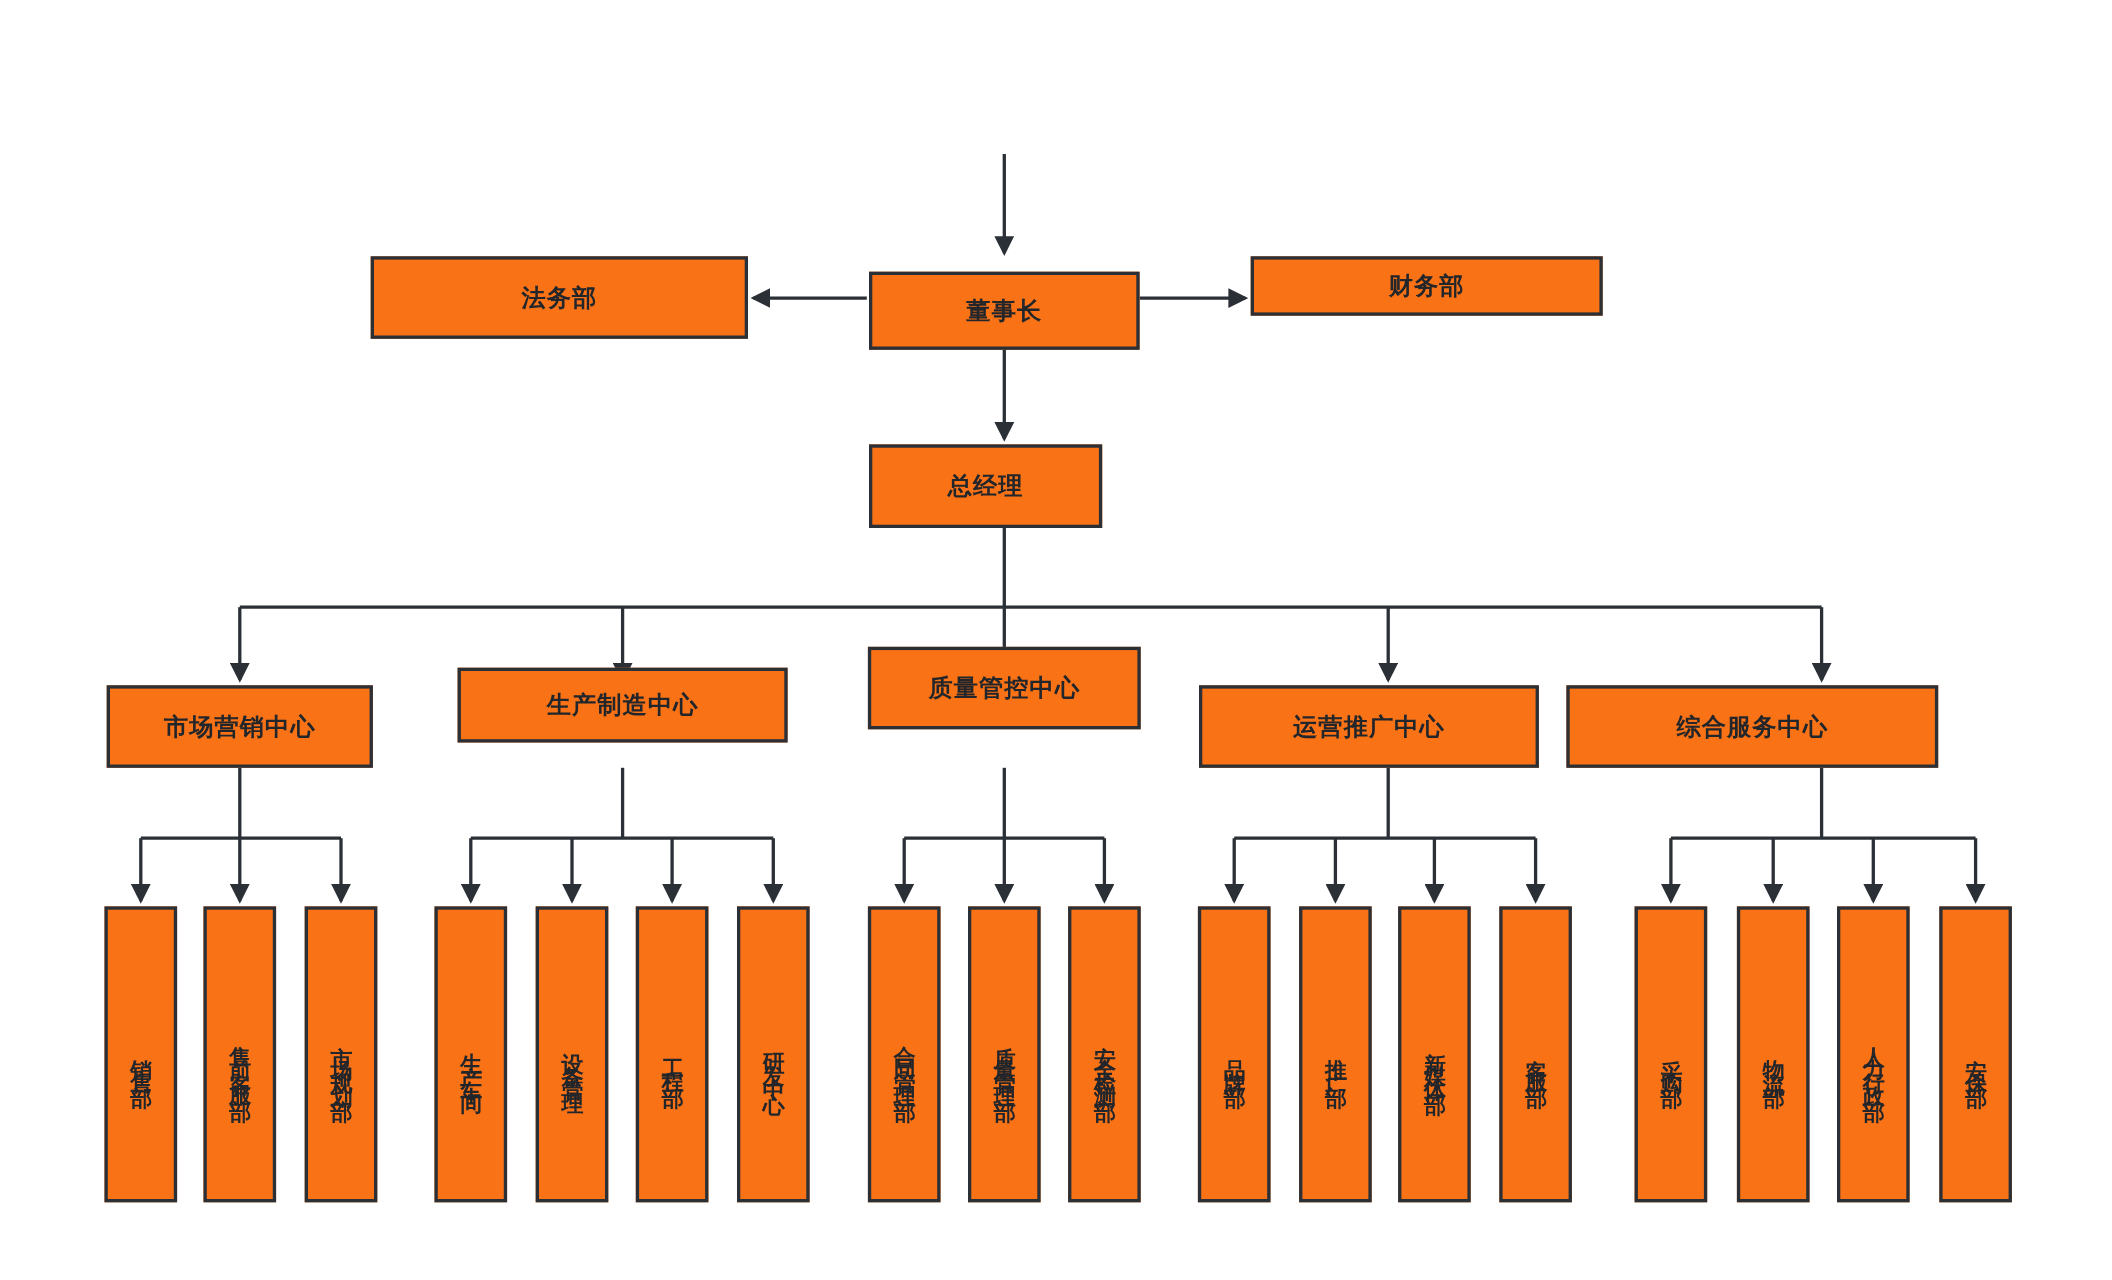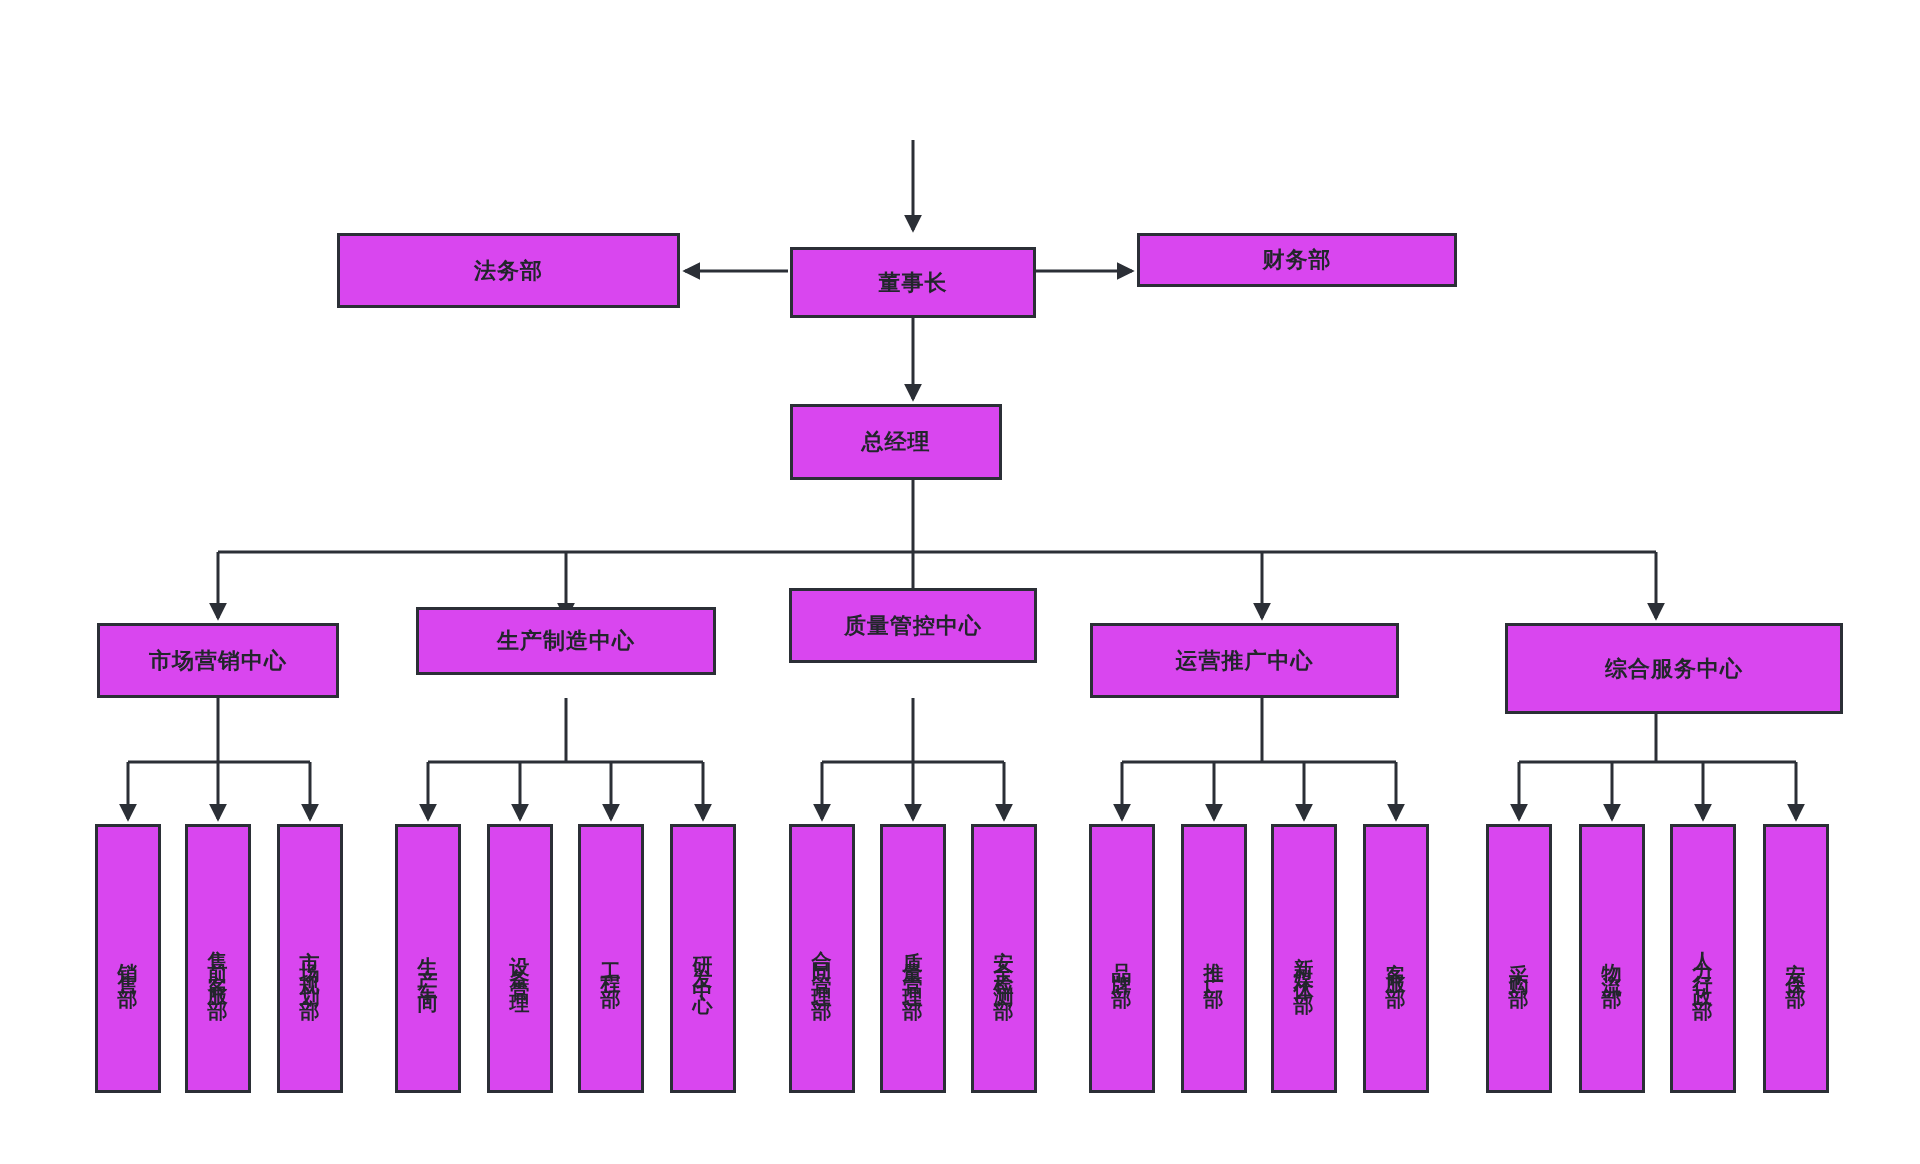--- a/index.html
+++ b/index.html
@@ -12,21 +12,21 @@
     overflow: hidden;
   }
   svg.connectors {
     position: absolute;
     left: 0; top: 0;
     width: 1920px; height: 1164px;
   }
   .node {
     position: absolute;
     box-sizing: border-box;
-    background: #d946ef;
+    background: #f97316;
     border: 3px solid #2b2f36;
     display: flex;
     align-items: center;
     justify-content: center;
     font-weight: bold;
     color: #22262b;
     font-size: 22px;
     text-align: center;
     letter-spacing: 1px;
   }
@@ -128,21 +128,21 @@
   </div>
   <div class="node" style="left:416px;top:607px;width:300px;height:68px">
     <span>生产制造中心</span>
   </div>
   <div class="node" style="left:789px;top:588px;width:248px;height:75px">
     <span>质量管控中心</span>
   </div>
   <div class="node" style="left:1090px;top:623px;width:309px;height:75px">
     <span>运营推广中心</span>
   </div>
-  <div class="node" style="left:1505px;top:623px;width:338px;height:91px">
+  <div class="node" style="left:1424px;top:623px;width:338px;height:75px">
     <span>综合服务中心</span>
   </div>
 
   <div class="node vert" style="left:95px;top:824px;width:66px;height:269px">
     <span>销售部</span>
   </div>
   <div class="node vert" style="left:185px;top:824px;width:66px;height:269px">
     <span>售前客服部</span>
   </div>
   <div class="node vert" style="left:277px;top:824px;width:66px;height:269px">

